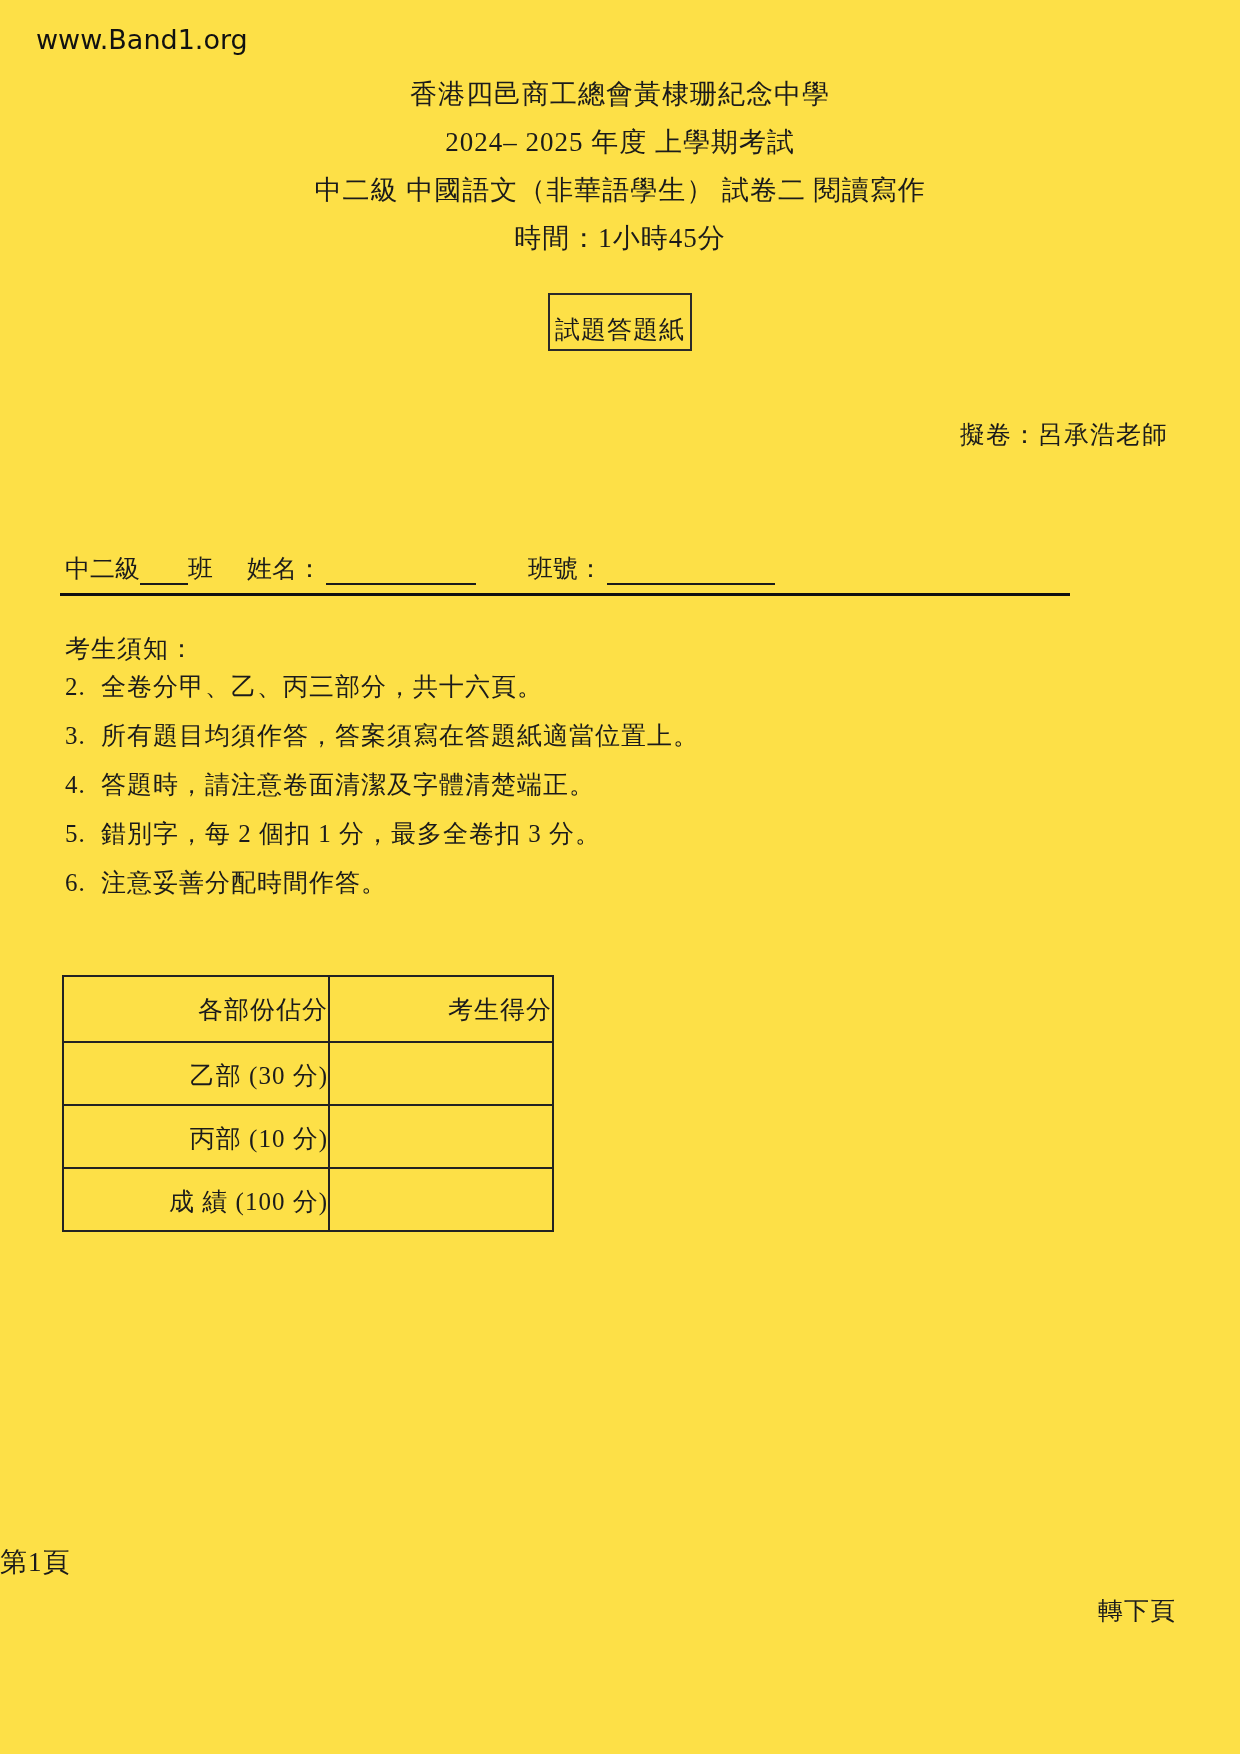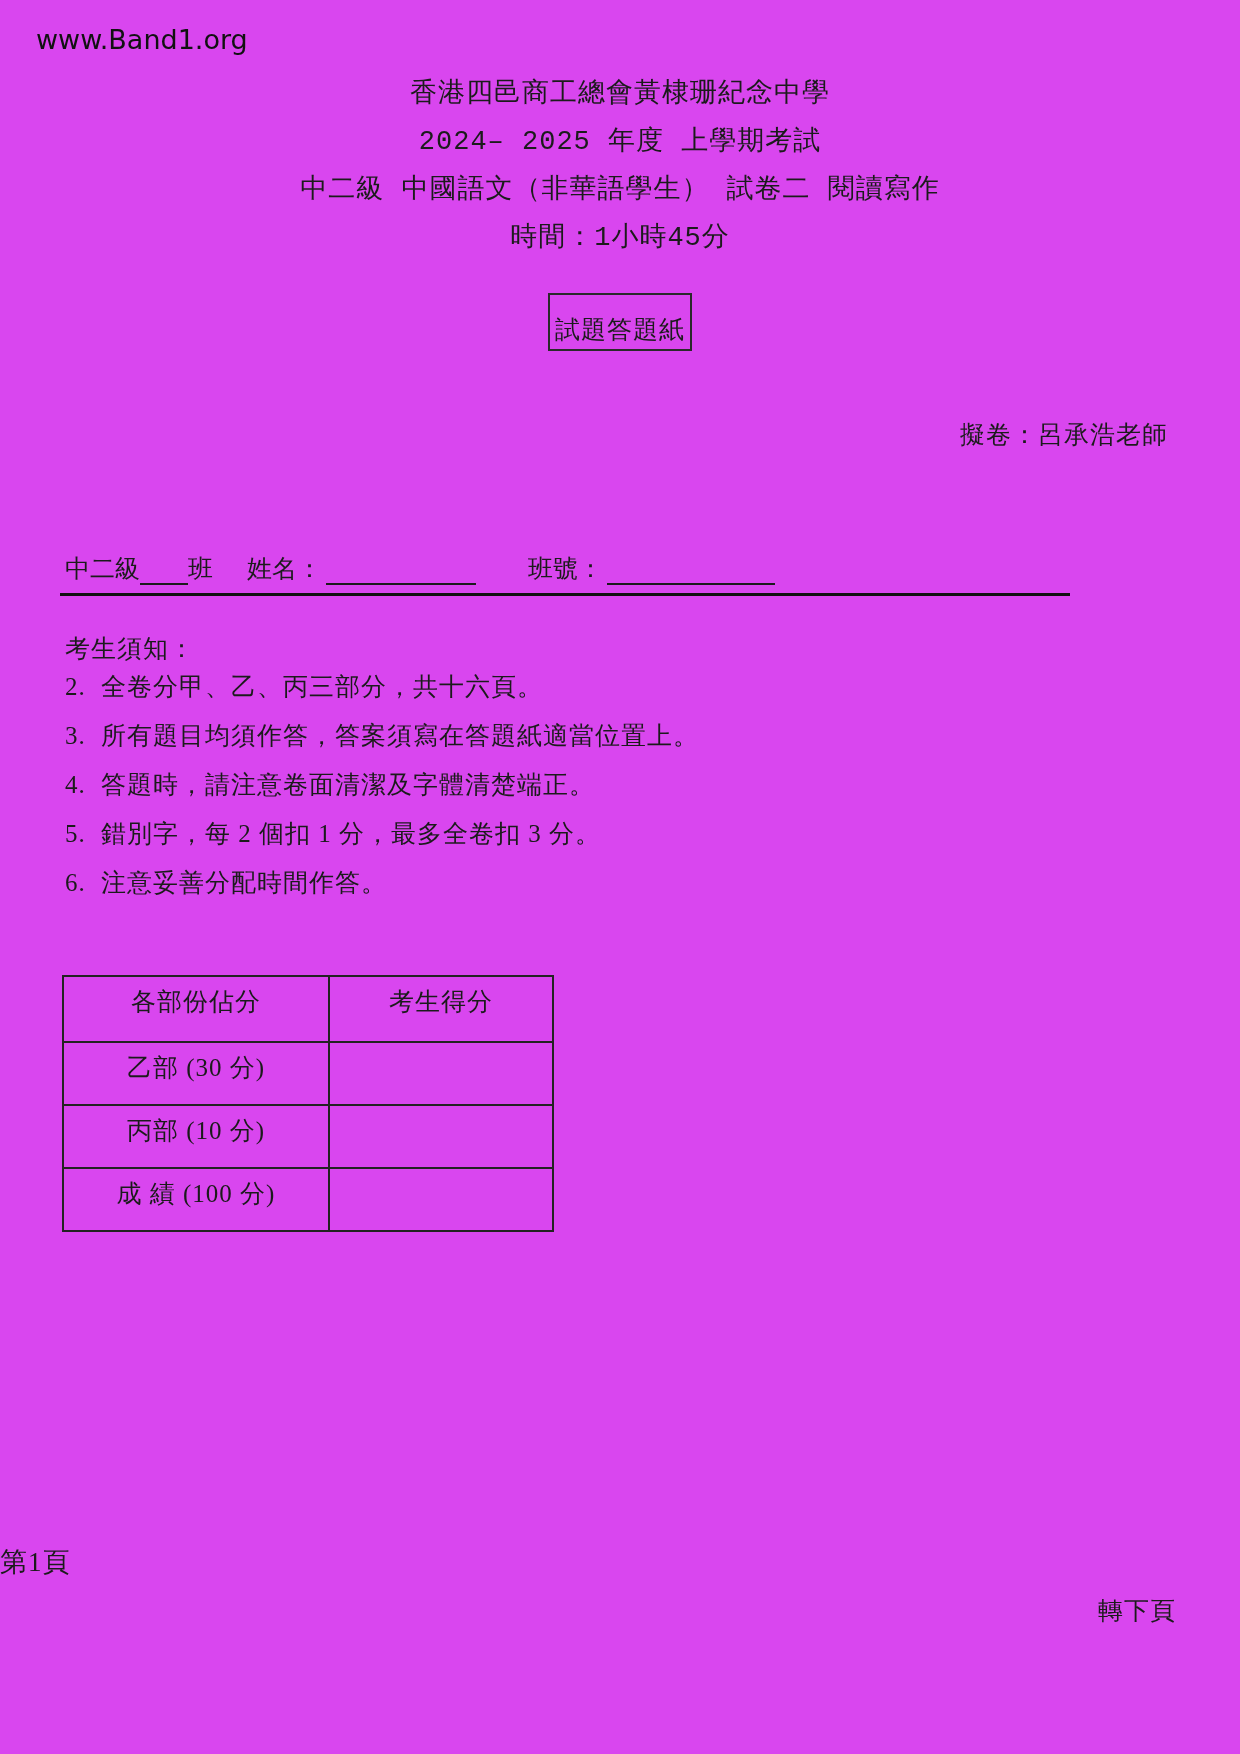--- a/index.html
+++ b/index.html
@@ -1,35 +1,35 @@
 <!DOCTYPE html>
 <html><head>
 <meta charset="utf-8">
 <style>
   * { margin:0; padding:0; box-sizing:border-box; }
   html,body { background:#888; }
   .page {
     position:relative;
     width:1240px; height:1754px;
     margin:0 auto;
-    background:#d946ef;
+    background:#fde047;
     color:#1b1b1b;
     font-family:"Liberation Serif","DejaVu Serif",serif;
     overflow:hidden;
   }
   .watermark {
     position:absolute; left:36px; top:24px;
     font-family:"DejaVu Sans","Liberation Sans",sans-serif;
     font-size:27px; color:#111;
   }
   .title-block {
     position:absolute; top:70px; left:0; width:100%;
     text-align:center;
   }
-  .title-line { font-size:27px; line-height:48px; letter-spacing:1px;font-family:Liberation Mono, monospace; }
+  .title-line { font-size:27px; line-height:48px; letter-spacing:1px; }
   .paper-box-wrap {
     position:absolute; top:293px; left:0; width:100%;
     text-align:center;
   }
   .paper-box {
     display:inline-block;
     border:2px solid #2a2a2a;
     padding:18px 5px 3px 5px;
     font-size:25px;
     letter-spacing:1px;
@@ -60,25 +60,25 @@
   .notes-title { font-size:25px; line-height:34px; margin-bottom:6px; letter-spacing:1px; }
   .note-item { font-size:25px; line-height:30px; margin-bottom:19px; letter-spacing:1px; }
   .note-num { display:inline-block; width:36px; }
   table.score-table {
     position:absolute; top:975px; left:62px;
     border-collapse:collapse;
     table-layout:fixed;
   }
   .score-table td, .score-table th {
     border:2px solid #222;
-    text-align:center;
+    text-align:right;
     vertical-align:top;
     font-weight:normal;
     font-size:25px;
-    padding-top:8px;
+    padding-top:16px;
     letter-spacing:1px;
   }
   .col-label { width:266px; }
   .col-score { width:224px; }
   .row-header { height:66px; }
   .row-data   { height:63px; }
   .footer-next {
     position:absolute; top:1594px; right:64px;
     font-size:25px; letter-spacing:1px;
   }

